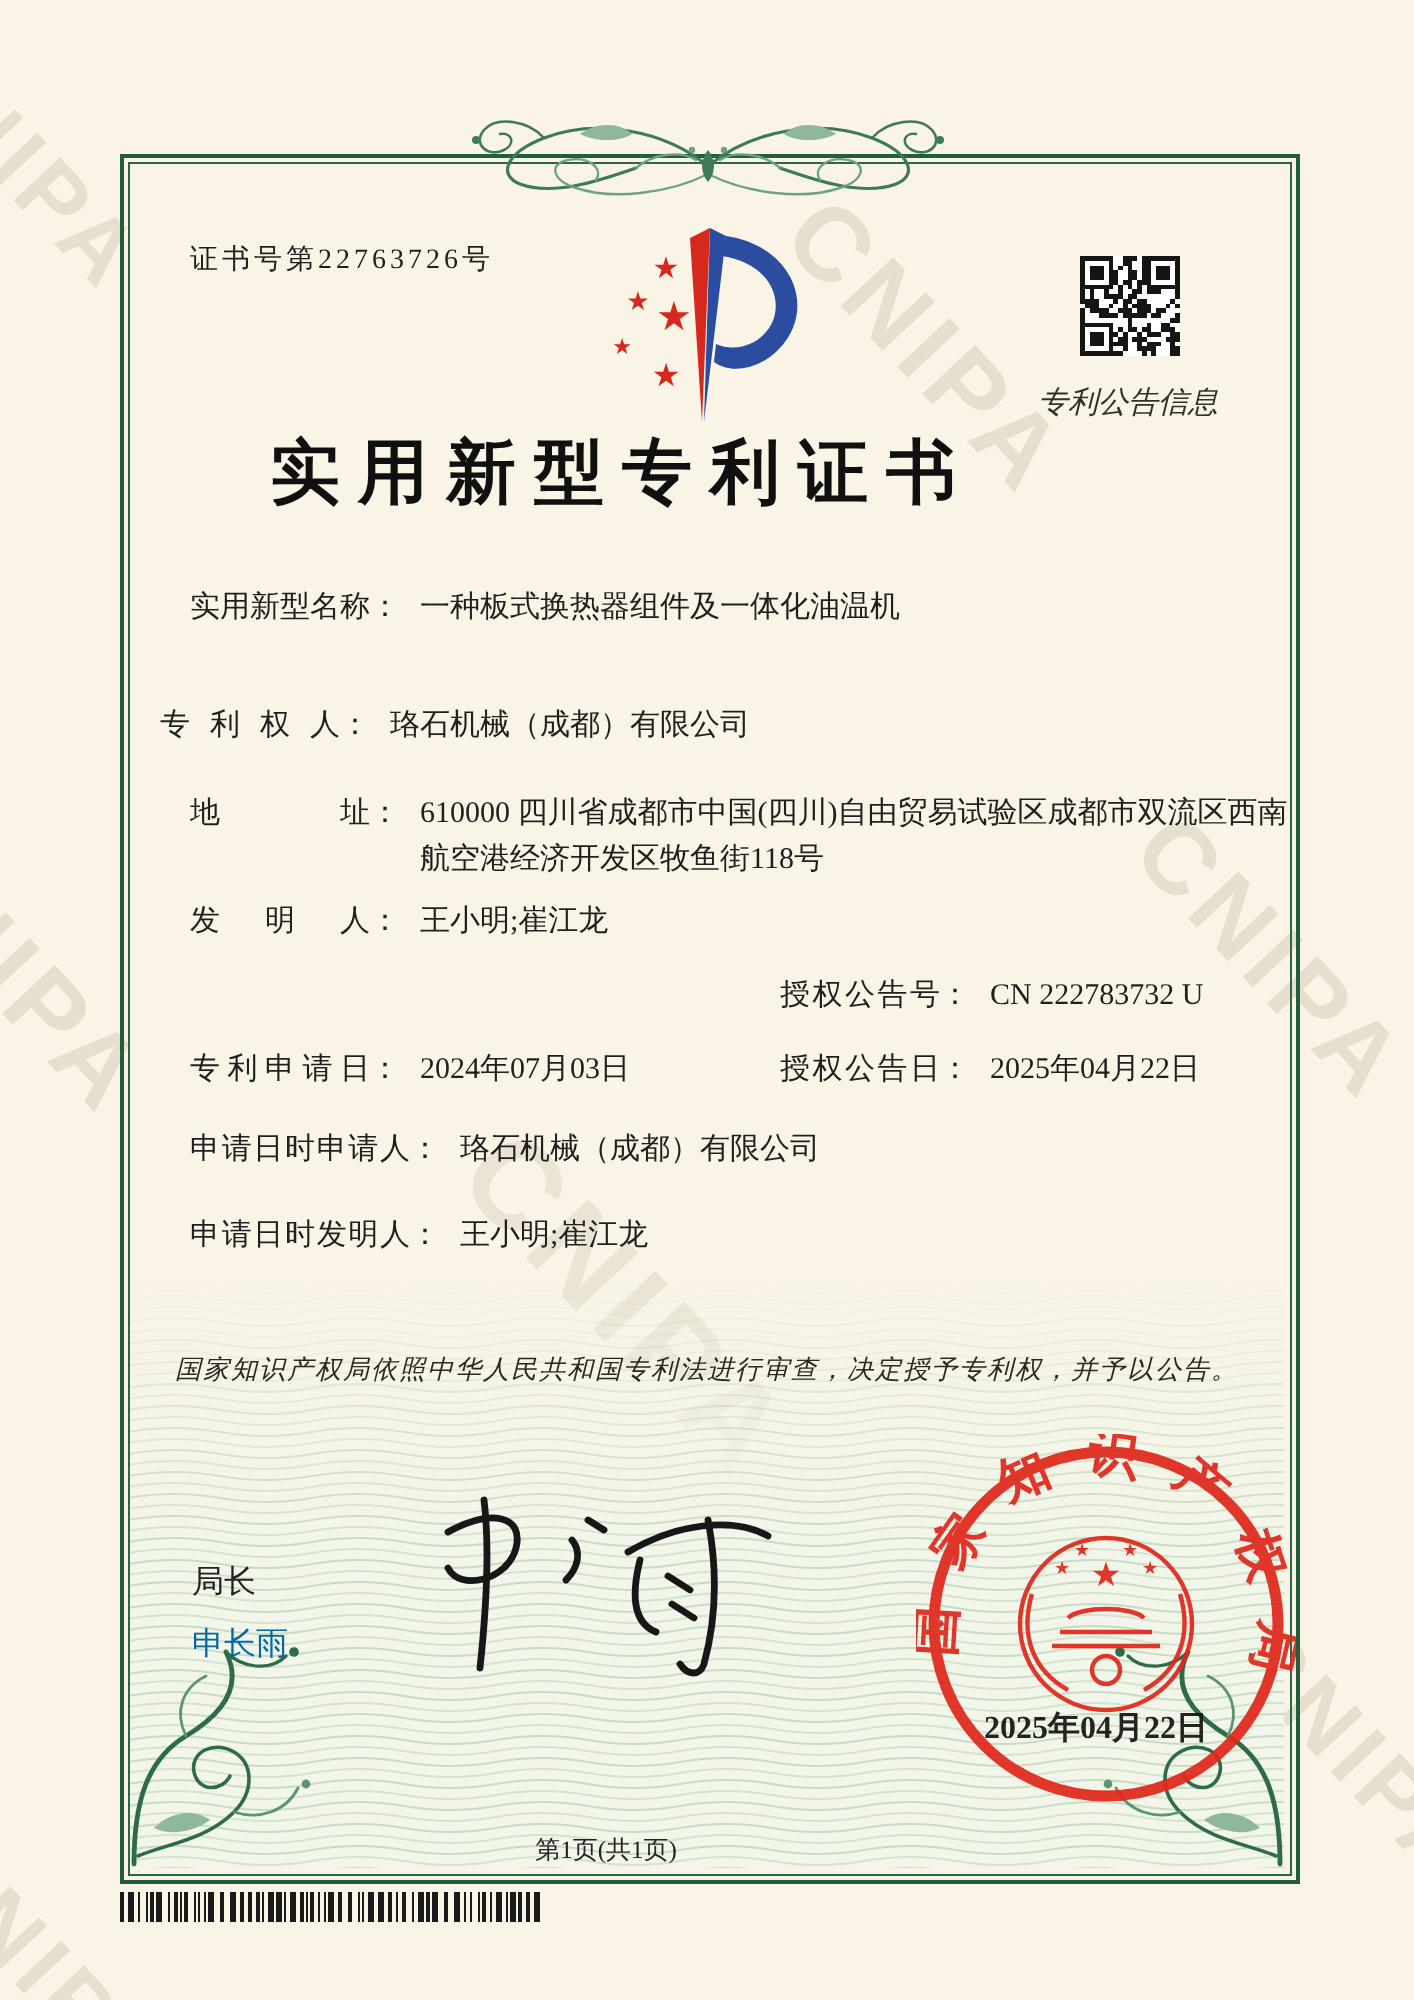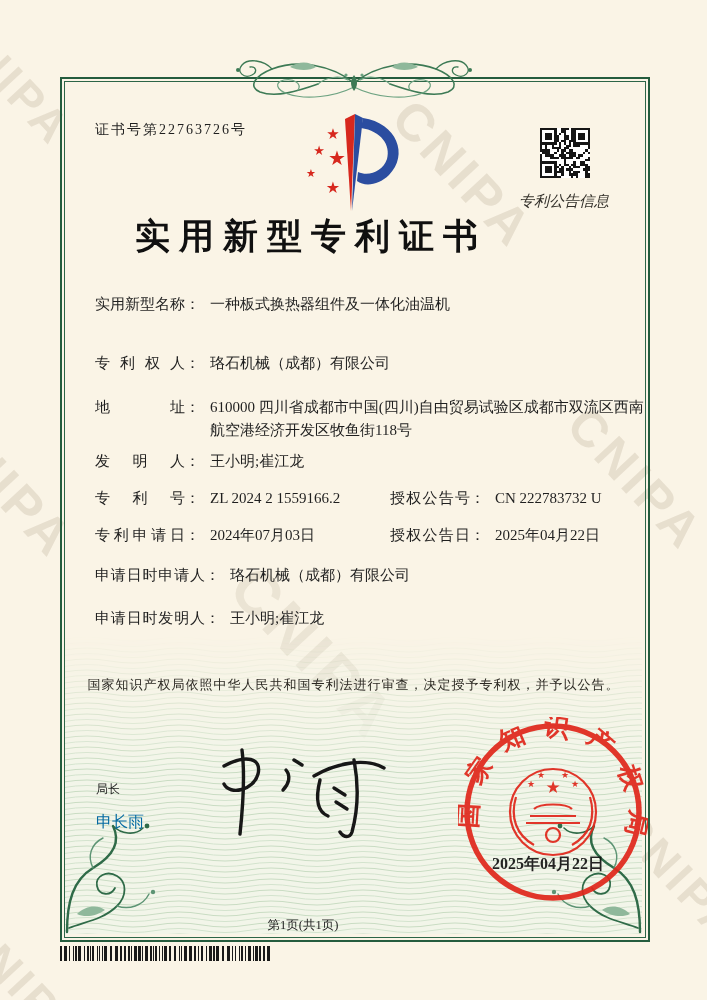--- a/index.html
+++ b/index.html
@@ -34,23 +34,23 @@
   }
   
   .row{position:absolute; font-size:15px; line-height:1.5;}
   .lbl{display:inline-block; width:90px; text-align:justify; text-align-last:justify; vertical-align:top;}
   .lbl-wide{display:inline-block; width:110px; text-align:justify; text-align-last:justify; vertical-align:top;}
   .lbl-right{display:inline-block; width:80px; text-align:justify; text-align-last:justify; vertical-align:top;}
   .colon{vertical-align:top; margin-right:10px;}
   .val{display:inline-block; vertical-align:top;}
   .val-wrap{display:inline-block; width:448px; vertical-align:top;}
   
-  .legal{position:absolute; left:0; width:707px; text-align:center; font-size:13px; letter-spacing:1px; color:#2b2822;}
-  
-  .sig-title{position:absolute; left:96px; top:781px; font-size:12px; font-family:Liberation Mono, monospace; color:#222;}
+  .legal{position:absolute; left:0; width:707px; text-align:center; font-size:13px; letter-spacing:1px; color:#2b2822;font-style:italic;}
+  
+  .sig-title{position:absolute; left:96px; top:781px; font-size:16px; font-family:Liberation Mono, monospace; color:#222;}
   .sig-name{position:absolute; left:96px; top:812px; font-size:16px; font-family:"Liberation Sans","DejaVu Sans",sans-serif; color:#0369a1;}
   .sig-script{position:absolute; left:198px; top:744px;}
   .seal{position:absolute; left:458px; top:717px; opacity:.93;}
   
   .page-num{position:absolute; left:0; top:917px; width:606px; text-align:center; font-size:12.5px; color:#222;}
   .barcode{position:absolute; left:60px; top:946px;}
   .orn-top{position:absolute; left:194px; top:53px;}
   .orn-bl{position:absolute; left:63px; top:818px;}
   .orn-br{position:absolute; left:546px; top:818px;}
 </style>
@@ -385,31 +385,28 @@
       <rect x="19" y="20" width="1" height="1" fill="#151515"></rect>
       <rect x="20" y="20" width="1" height="1" fill="#151515"></rect>
     </svg>
   <div class="qr-caption">专利公告信息</div>
 
   <div class="title">实用新型专利证书</div>
 
   <div class="row" style="left:95px; top:293px;">
     <span class="lbl">实用新型名称</span><span class="colon">：</span><span class="val">一种板式换热器组件及一体化油温机</span>
   </div>
-  <div class="row" style="left:95px; top:352px;">
+  <div class="row" style="left:80px; top:352px;">
     <span class="lbl">专利权人</span><span class="colon">：</span><span class="val">珞石机械（成都）有限公司</span>
   </div>
   <div class="row" style="left:95px; top:396px;">
     <span class="lbl">地址</span><span class="colon">：</span><span class="val-wrap">610000 四川省成都市中国(四川)自由贸易试验区成都市双流区西南航空港经济开发区牧鱼街118号</span>
   </div>
   <div class="row" style="left:95px; top:450px;">
     <span class="lbl">发明人</span><span class="colon">：</span><span class="val">王小明;崔江龙</span>
-  </div>
-  <div class="row" style="left:95px; top:487px;">
-    <span class="lbl">专利号</span><span class="colon">：</span><span class="val">ZL 2024 2 1559166.2</span>
   </div>
   <div class="row" style="left:390px; top:487px;">
     <span class="lbl-right">授权公告号</span><span class="colon">：</span><span class="val">CN 222783732 U</span>
   </div>
   <div class="row" style="left:95px; top:524px;">
     <span class="lbl">专利申请日</span><span class="colon">：</span><span class="val">2024年07月03日</span>
   </div>
   <div class="row" style="left:390px; top:524px;">
     <span class="lbl-right">授权公告日</span><span class="colon">：</span><span class="val">2025年04月22日</span>
   </div>

